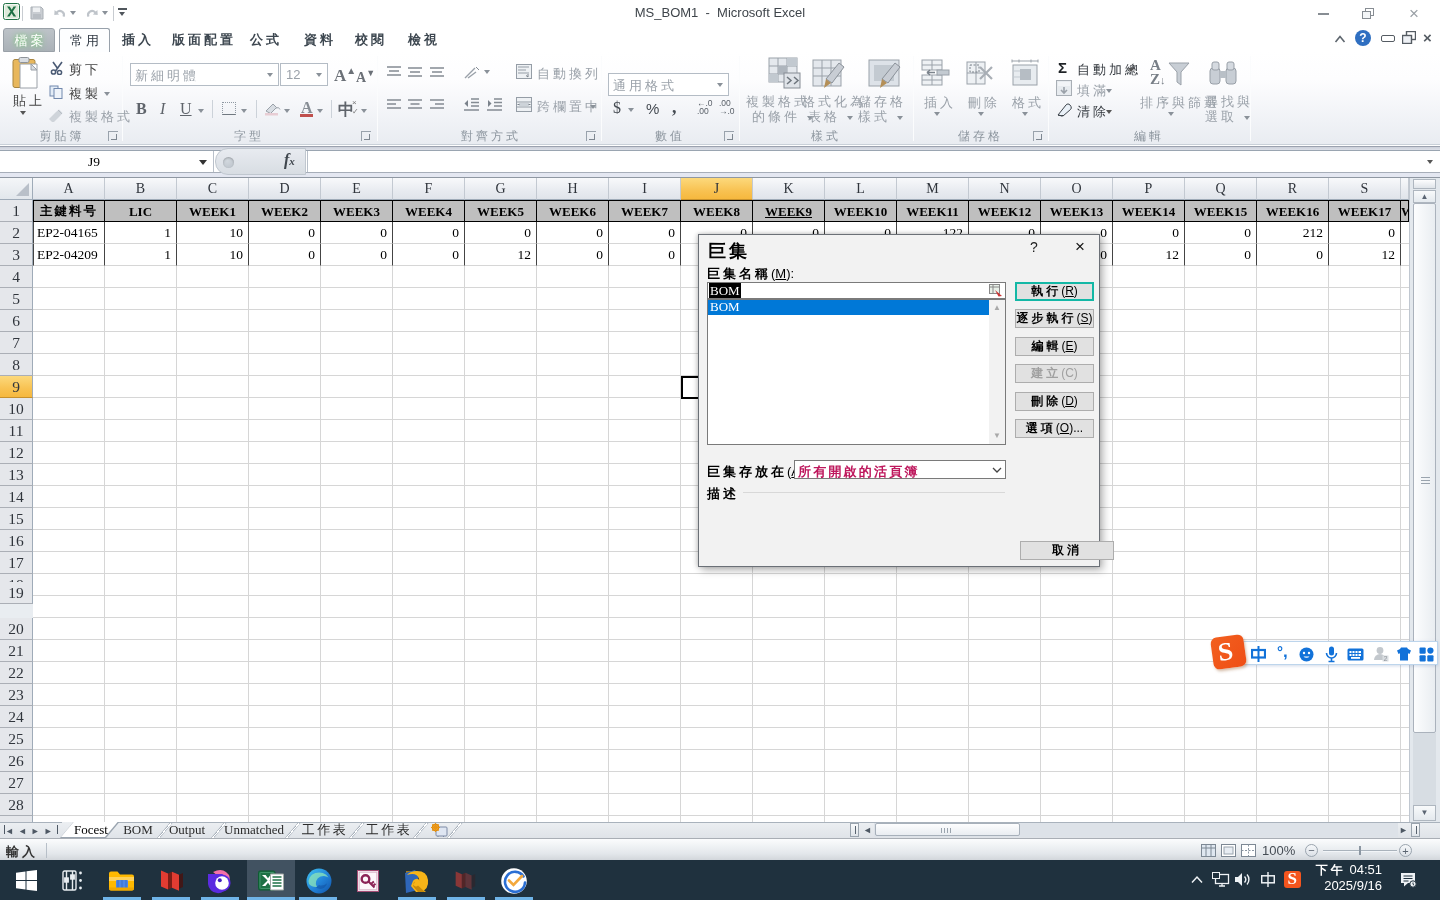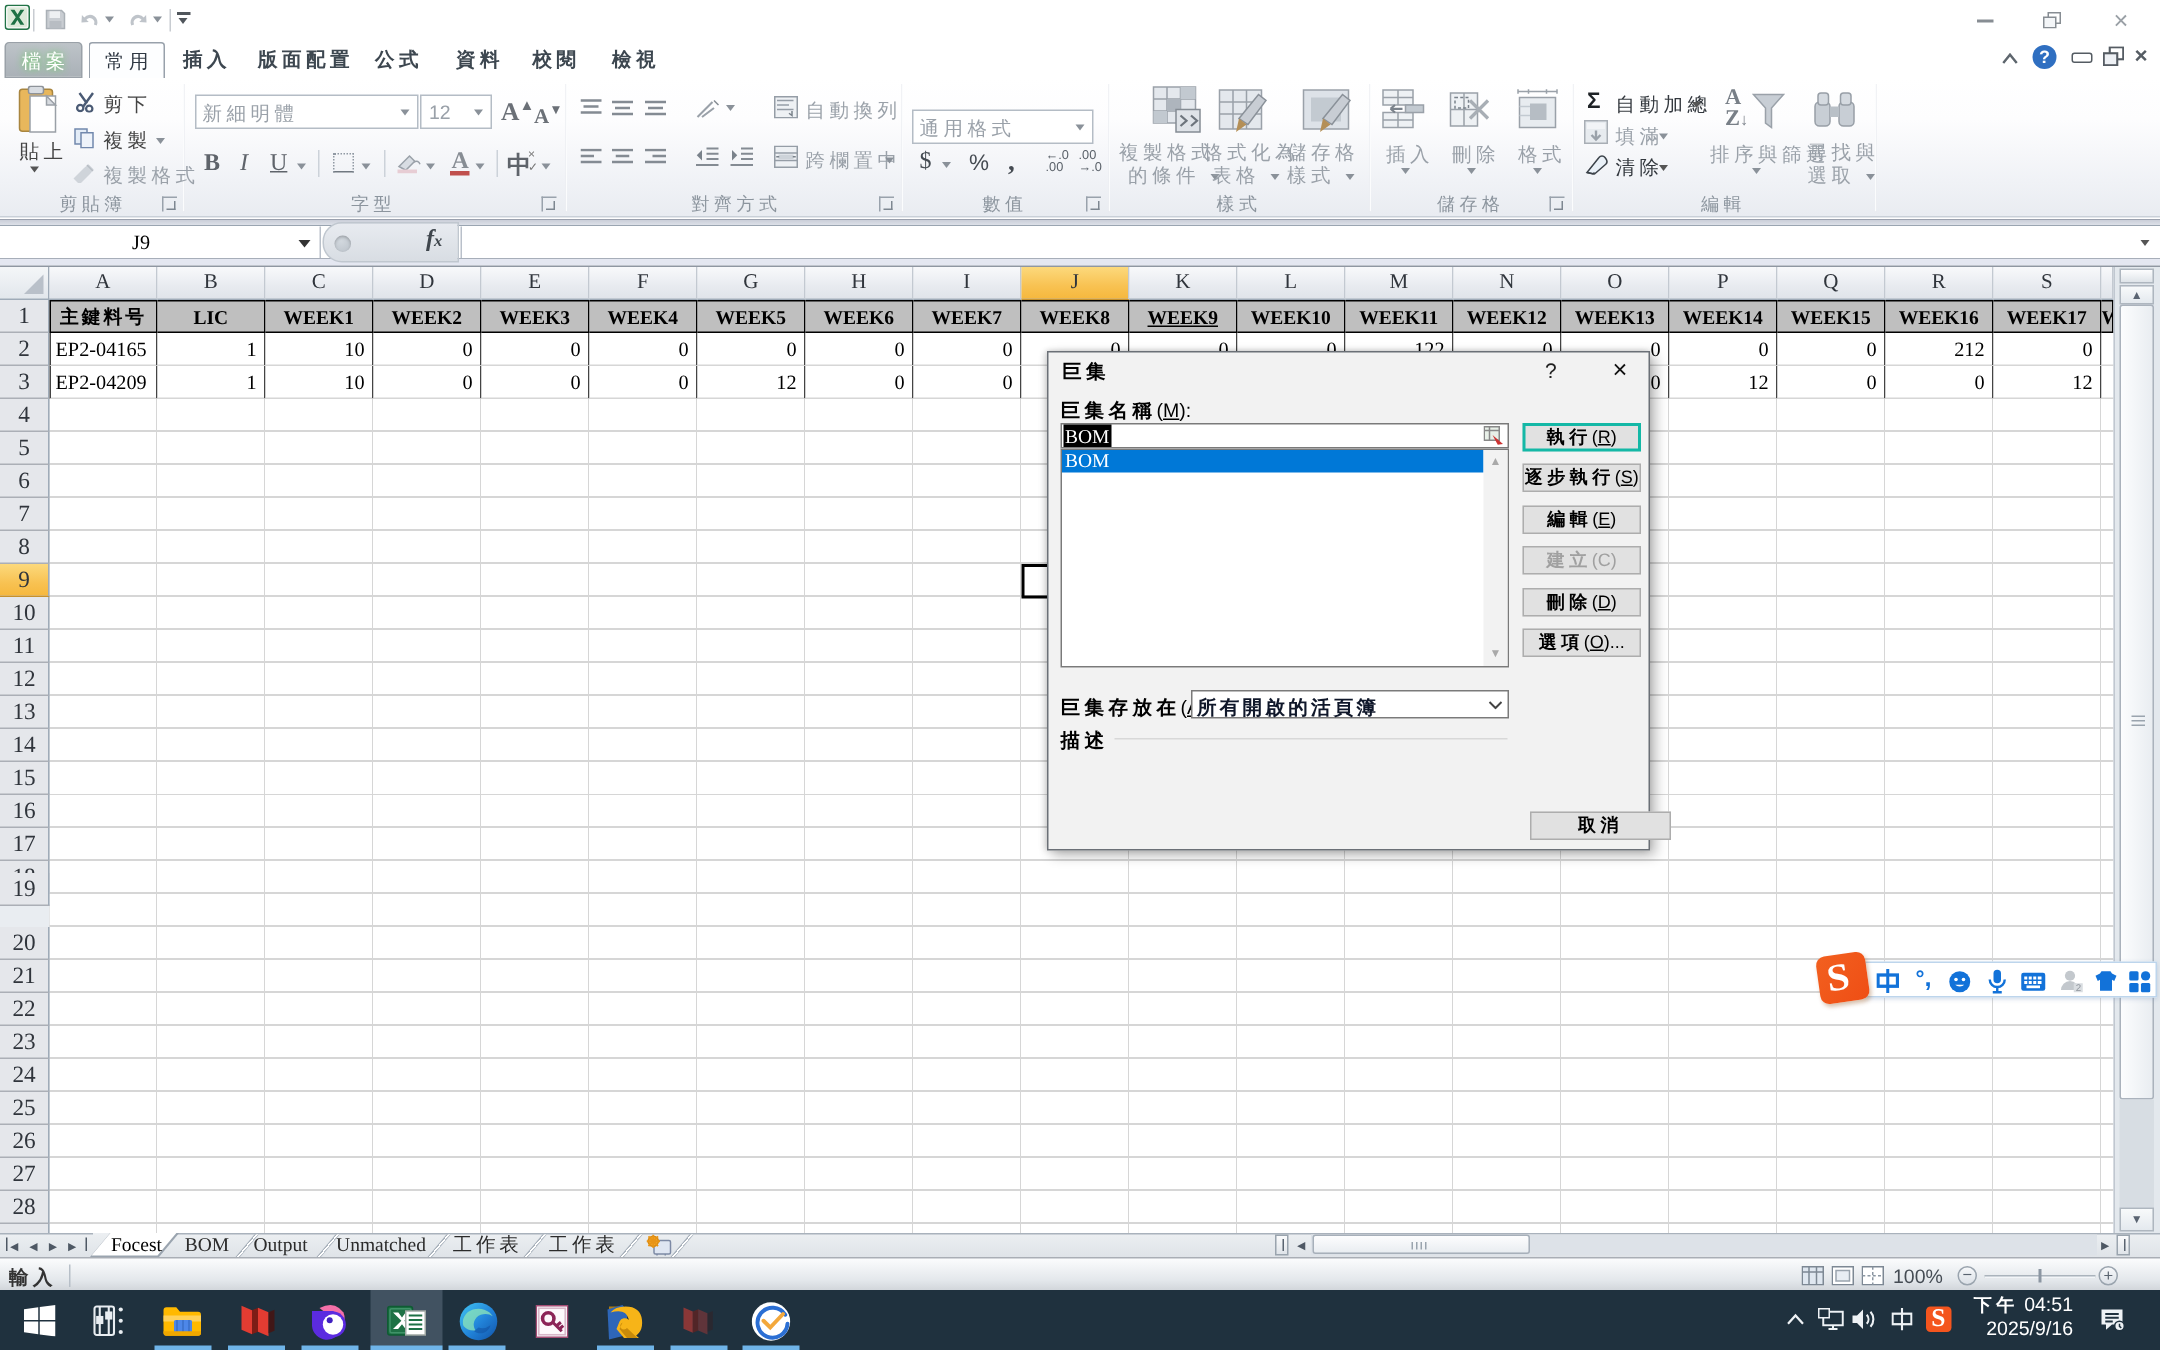--- a/index.html
+++ b/index.html
@@ -59,20 +59,21 @@
       <path d="M12.5 12 a5 5 0 0 0 -8.3 -5.4 L2.6 5 2.3 10 7.2 9.6 5.6 8.1 a3 3 0 0 1 5 3.2z" fill="#bfc4ca"></path>
     </svg>
  <span class="abs darr" style="left:70px;top:11px"></span>
  <svg class="abs" style="left:84px;top:5px" width="16" height="16" viewBox="0 0 16 16">
       <path d="M3.5 12 a5 5 0 0 1 8.3 -5.4 L13.4 5 13.7 10 8.8 9.6 10.4 8.1 a3 3 0 0 0 -5 3.2z" fill="#bfc4ca"></path>
     </svg>
  <span class="abs darr" style="left:102px;top:11px"></span>
  <div class="abs" style="left:113px;top:6px;width:1px;height:15px;background:#c8ccd1"></div>
  <div class="abs" style="left:118px;top:8px;width:9px;height:1.5px;background:#50565c"></div>
  <span class="abs darr" style="left:119px;top:12px;border-top-color:#50565c"></span>
+ <div class="abs" style="left:0;top:5px;width:1440px;text-align:center;font-size:13px;color:#3f454b">MS_BOM1&nbsp; -&nbsp; Microsoft Excel</div>
  <div class="abs" style="left:1318px;top:13px;width:11px;height:2px;background:#878d93"></div>
  <svg class="abs" style="left:1362px;top:8px" width="12" height="11" viewBox="0 0 12 11">
       <rect x="3.5" y="0.5" width="8" height="7" fill="none" stroke="#878d93"></rect>
       <rect x="0.5" y="3.5" width="8" height="7" fill="#f4f6f8" stroke="#878d93"></rect>
     </svg>
  <div class="abs" style="left:1405px;top:5px;width:18px;height:18px;color:#9aa0a6;font-size:17px;line-height:18px;text-align:center">×</div>
 </div>
 <div class="abs" id="tabrow">
  <div class="abs" style="left:3px;top:0;width:52px;height:24px;background:linear-gradient(#bdc3c8,#aab1b7);border-radius:3px 3px 0 0;border:1px solid #9aa1a8;color:#fff;font-size:13px;text-align:center;line-height:23px;text-shadow:0 0 4px #7bc77b,0 0 6px #8ed08e"><span class="cjk" style="margin-right:-3px">檔案</span></div>
  <div class="abs" style="left:59px;top:0;width:51px;height:24px;background:#fdfeff;border:1px solid #98a1ab;border-bottom:none;border-radius:2.5px 2.5px 0 0;color:#2f3843;font-size:13px;text-align:center;line-height:23px"><span class="cjk" style="margin-right:-3px">常用</span></div>
@@ -517,42 +518,42 @@
       <rect x="0.5" y="0.5" width="14" height="12" fill="#fff" stroke="#7d8894"></rect>
       <path d="M0.5 6.5 h14 M7.5 0.5 v12" stroke="#8b96a2" stroke-dasharray="2 1.5"></path>
     </svg>
  <div class="abs" style="left:1262px;top:4px;font-size:13px;color:#454c54">100%</div>
  <div class="abs" style="left:1305px;top:5px;width:13px;height:13px;border-radius:50%;background:linear-gradient(#f6f8fa,#dce1e7);border:1px solid #9aa4ae;color:#5a6470;font-size:11px;line-height:11px;text-align:center">−</div>
  <div class="abs" style="left:1323px;top:11px;width:74px;height:2px;background:#aab3bc;border-bottom:1px solid #f2f5f8"></div>
  <div class="abs" style="left:1359px;top:7px;width:2px;height:9px;background:#8b96a2"></div>
  <div class="abs" style="left:1399px;top:5px;width:13px;height:13px;border-radius:50%;background:linear-gradient(#f6f8fa,#dce1e7);border:1px solid #9aa4ae;color:#5a6470;font-size:11px;line-height:12px;text-align:center">+</div>
 </div>
 <div class="abs" id="dlg">
- <div class="abs" style="left:9px;top:4px;font-size:13px;color:#000;letter-spacing:3px;font-weight:bold">巨集</div>
+ <div class="abs" style="left:9px;top:4px;font-size:18px;color:#000;letter-spacing:3px;font-weight:bold">巨集</div>
  <div class="abs" style="left:331px;top:4px;font-size:14px;color:#222">?</div>
  <div class="abs" style="left:376px;top:2px;font-size:17px;color:#111">×</div>
  <div class="abs" style="left:8px;top:30px;font-size:13px;color:#000"><span style="letter-spacing:3px;font-weight:bold">巨集名稱</span>(<span style="text-decoration:underline">M</span>):</div>
  <div class="abs" style="left:8px;top:47px;width:299px;height:17px;background:#fff;border:1px solid #7a7a7a">
    <span style="position:absolute;left:1px;top:0px;background:#000;color:#fff;font-family:'Liberation Serif';font-size:13px;line-height:15px;padding:0 1px">BOM</span>
    <svg style="position:absolute;right:2px;top:1px" width="14" height="13" viewBox="0 0 14 13">
         <rect x="0.5" y="0.5" width="10" height="9" fill="#e8f0e8" stroke="#888"></rect>
         <path d="M0.5 3 h10 M4 0.5 v9" stroke="#888"></path>
         <path d="M6 6 l7 6 -3.5 0.5 z" fill="#c33"></path>
       </svg>
  </div>
  <div class="abs" style="left:8px;top:64px;width:299px;height:146px;background:#fff;border:1px solid #7a7a7a">
    <div style="position:absolute;left:0;top:0;width:281px;height:15px;background:#0078d7;color:#fff;font-family:'Liberation Serif';font-size:13px;line-height:14px;padding-left:2px">BOM</div>
    <div style="position:absolute;right:0;top:0;width:16px;height:144px;background:#f2f2f2">
      <div style="position:absolute;left:0;top:0;width:16px;height:16px;color:#a9a9a9;font-size:8px;text-align:center;line-height:16px">▲</div>
      <div style="position:absolute;left:0;bottom:0;width:16px;height:16px;color:#a9a9a9;font-size:8px;text-align:center;line-height:16px">▼</div>
    </div>
  </div>
  <div class="abs" style="left:8px;top:228px;font-size:13px;color:#000"><span style="letter-spacing:3px;font-weight:bold">巨集存放在</span>(<span style="text-decoration:underline">A</span>):</div>
  <div class="abs" style="left:95px;top:225px;width:212px;height:19px;background:#fff;border:1px solid #7a7a7a">
-   <span style="position:absolute;left:3px;top:2px;font-size:13px;letter-spacing:2.2px;color:#0f172a;font-weight:bold">所有開啟的活頁簿</span>
+   <span style="position:absolute;left:3px;top:2px;font-size:13px;letter-spacing:2.2px;color:#be185d;font-weight:bold">所有開啟的活頁簿</span>
    <svg style="position:absolute;right:3px;top:6px" width="10" height="6" viewBox="0 0 10 6">
         <path d="M1 1 L5 5 L9 1" fill="none" stroke="#444" stroke-width="1.3"></path>
       </svg>
  </div>
  <div class="abs" style="left:8px;top:250px;font-size:13px;color:#000;letter-spacing:3px;font-weight:bold">描述</div>
  <div class="abs" style="left:44px;top:257px;width:262px;height:1px;background:#d8d8d8"></div>
  <div class="dbtn" style="top:47px;border:2px solid #14b8a6;line-height:15px"><span class="cjk">執行</span>(<u>R</u>)</div>
  <div class="dbtn" style="top:74px"><span class="cjk">逐步執行</span>(<u>S</u>)</div>
  <div class="dbtn" style="top:102px"><span class="cjk">編輯</span>(<u>E</u>)</div>
  <div class="dbtn" style="top:129px;color:#a0a0a0"><span class="cjk">建立</span>(C)</div>

